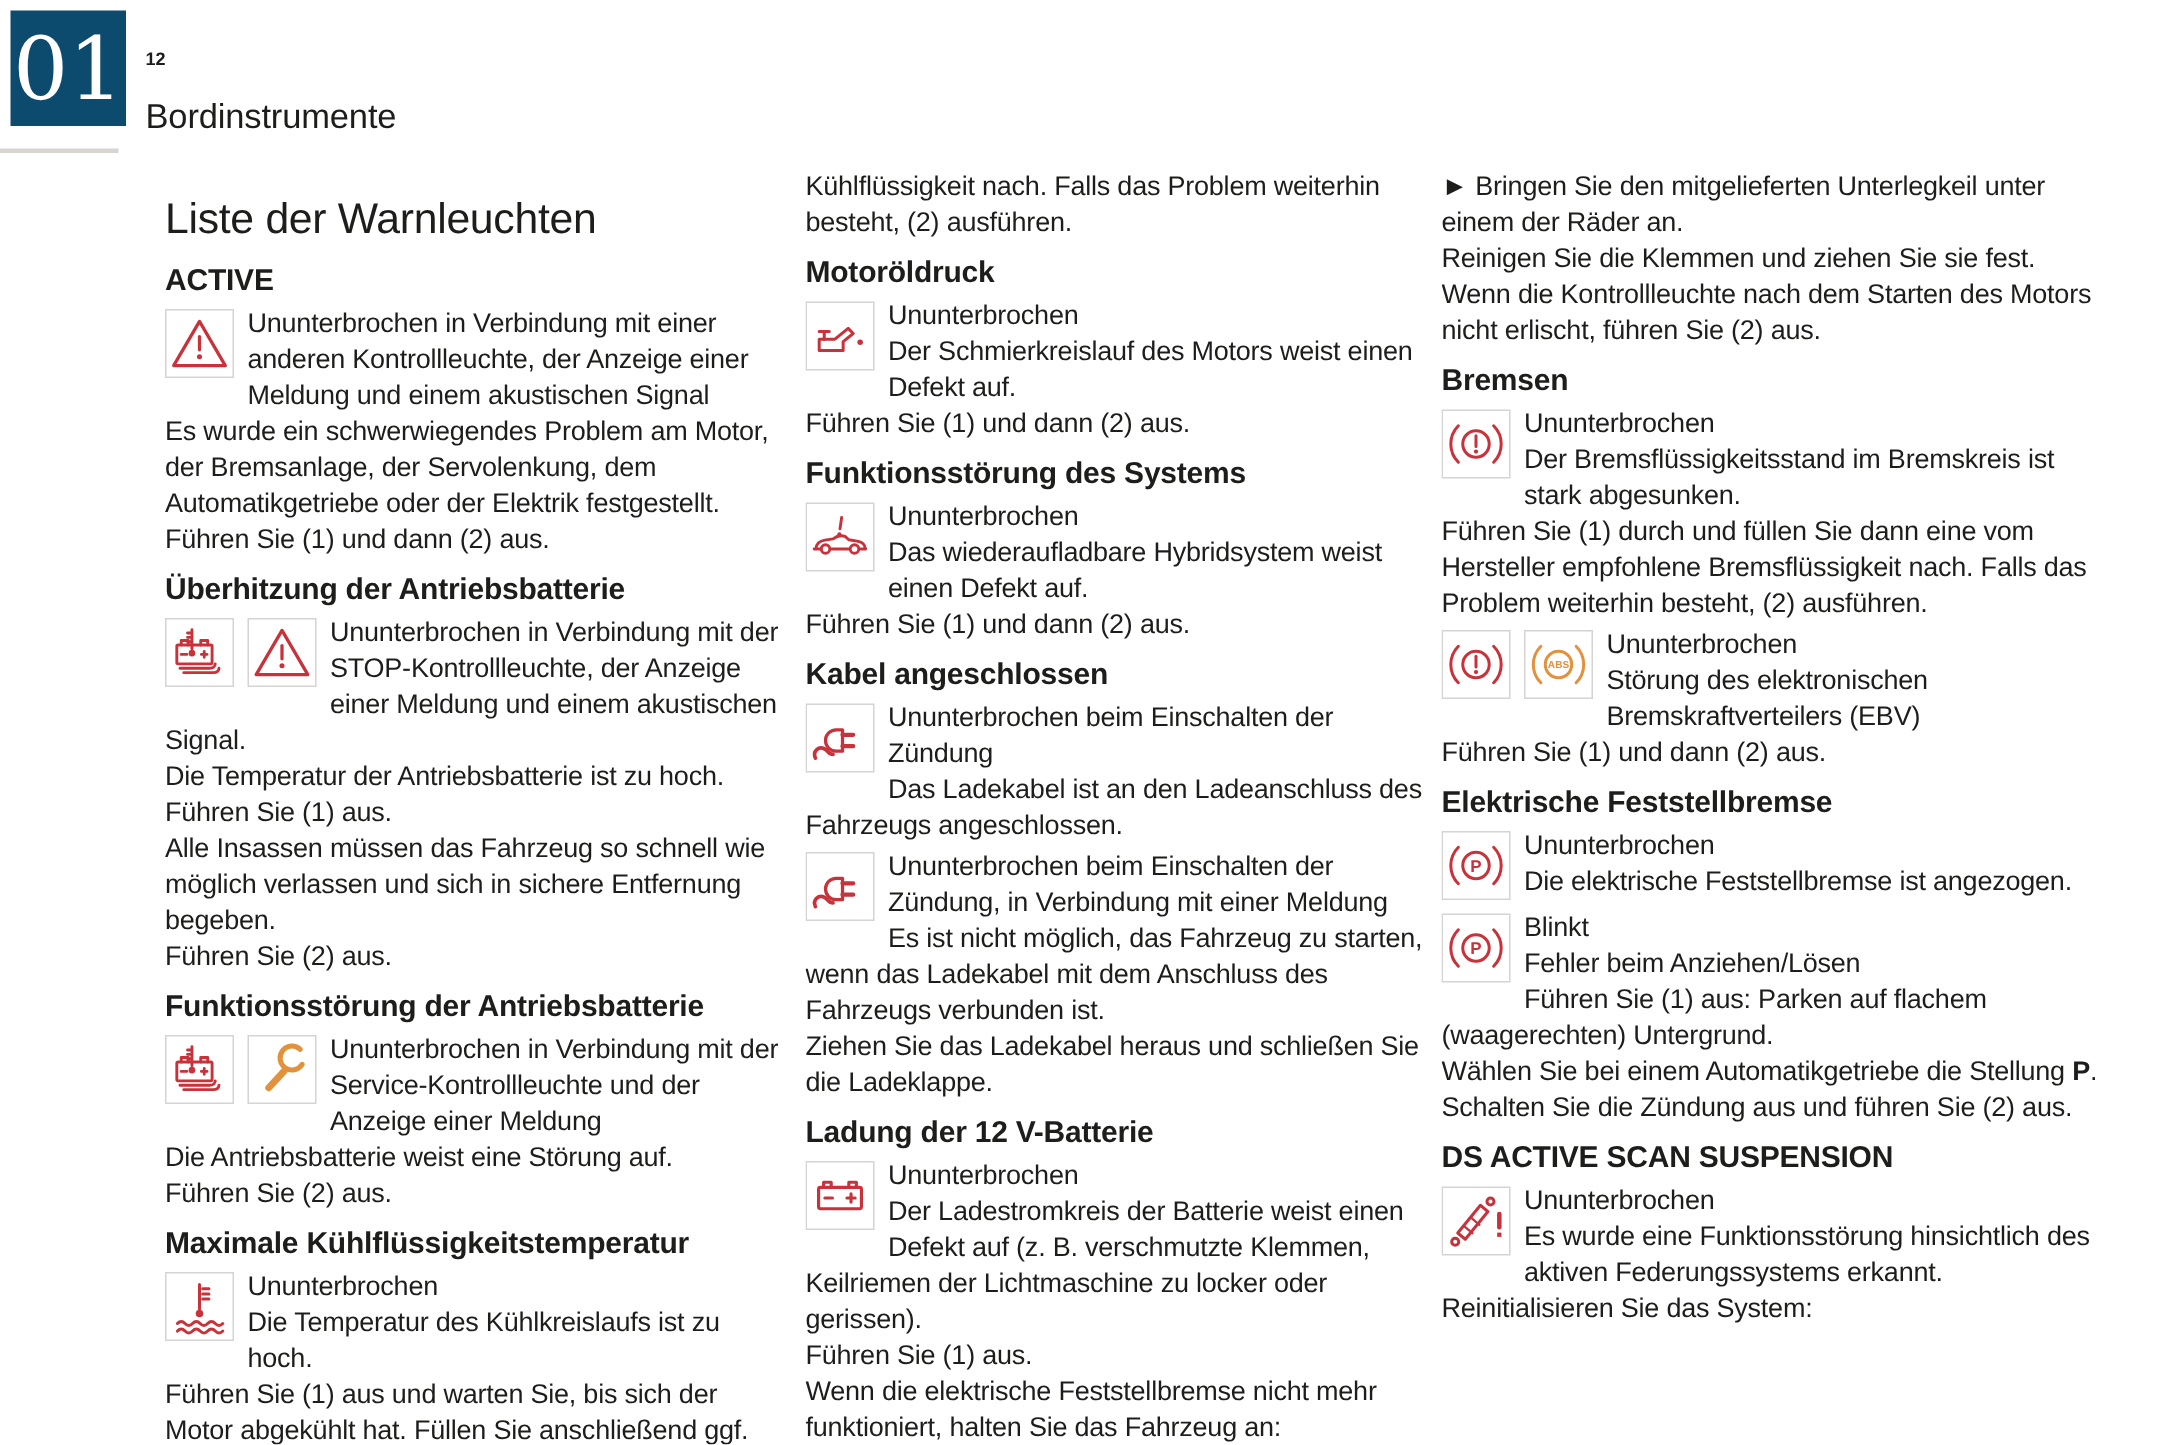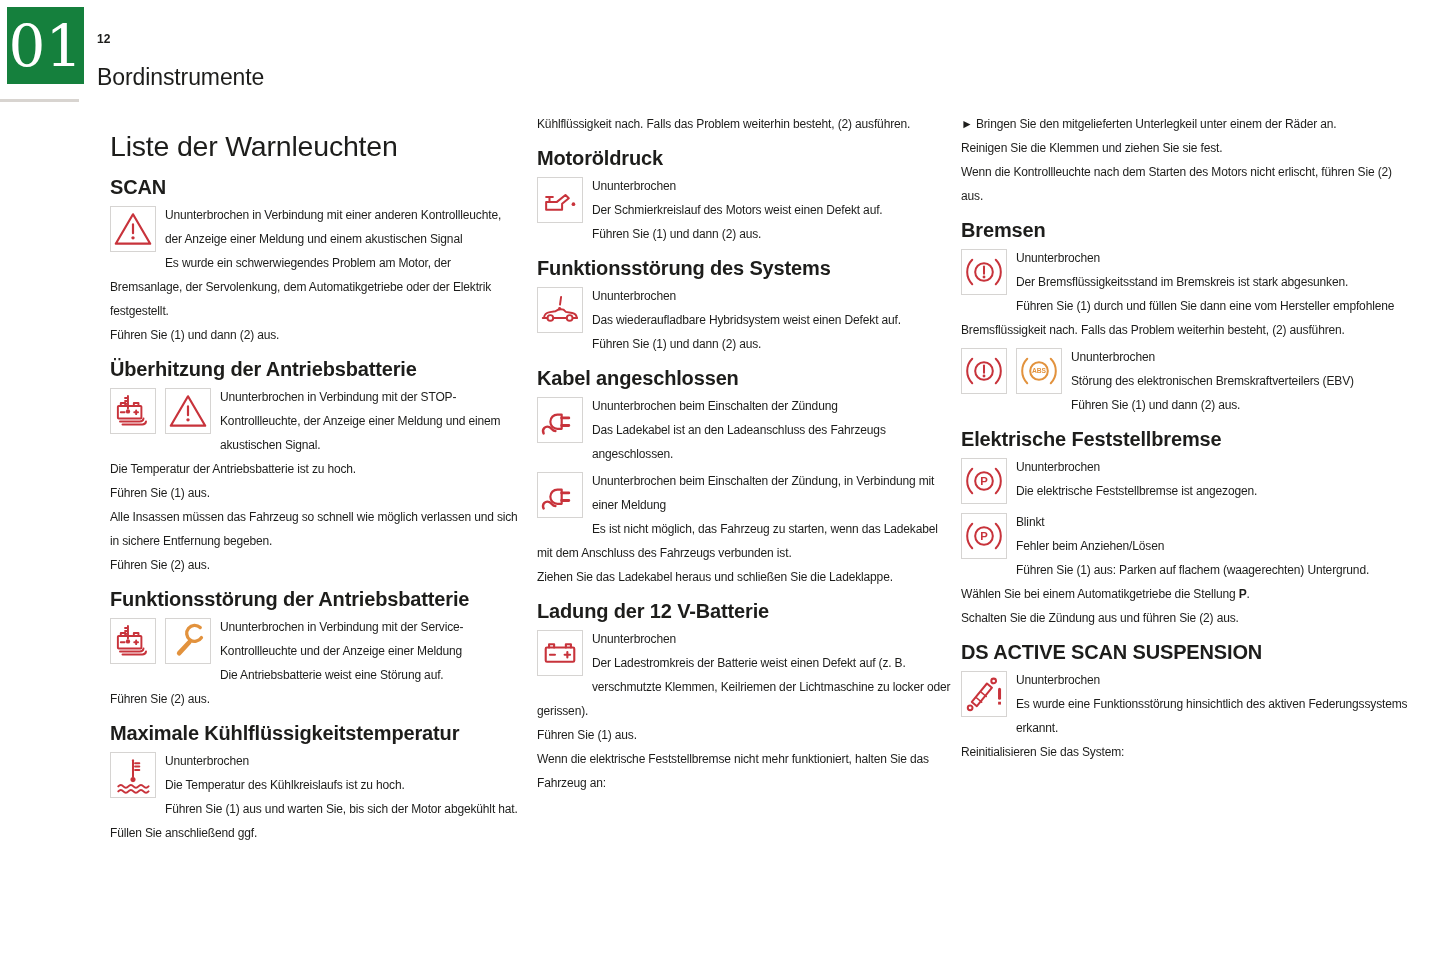--- a/index.html
+++ b/index.html
@@ -1,52 +1,52 @@
 <!DOCTYPE html>
 <html><head>
 <meta charset="utf-8">
 <style>
   html,body{margin:0;padding:0;background:#ffffff;}
   body{width:1445px;height:963px;position:relative;overflow:hidden;
        font-family:"Liberation Sans",sans-serif;color:#1d1d1b;
        -webkit-font-smoothing:antialiased;}
   .chapter-box{position:absolute;left:7px;top:7px;width:77px;height:77px;
-       background:#15803d;color:#ffffff;display:flex;align-items:center;justify-content:center;
+       background:#0c4a6e;color:#ffffff;display:flex;align-items:center;justify-content:center;
        font-family:"DejaVu Serif",serif;font-size:58px;font-weight:400;line-height:1;}
   .chapter-line{position:absolute;left:0;top:99px;width:79px;height:3px;background:#d8d4d0;}
   .page-num{position:absolute;left:97px;top:32px;font-size:12px;font-weight:bold;}
   .chapter-title{position:absolute;left:97px;top:64px;font-size:23px;letter-spacing:-0.1px;}
   .col{position:absolute;top:112px;}
   #col1{left:110px;width:409px;margin-top:17px;}
   #col2{left:537px;width:414px;}
   #col3{left:961px;width:447px;}
   .page-title{font-size:28.5px;line-height:34px;font-weight:500;margin:0 0 14px 0;letter-spacing:-0.2px;}
   .subtitle{font-size:17.5px;font-weight:bold;margin:0 0 4px 0;letter-spacing:-0.1px;}
   .sec-heading{font-size:20px;font-weight:bold;line-height:21px;margin:12px 0 5px 0;clear:both;letter-spacing:-0.15px;}
   .block{overflow:auto;margin:0 0 3px 0;}
-  .sent{font-size:12px;line-height:24px;letter-spacing:-0.15px;}
+  .sent{font-size:18px;line-height:24px;letter-spacing:-0.15px;}
   .sent.bold{font-weight:normal;}
   .sent .b{font-weight:bold;}
   .icon-box{float:left;width:46px;height:46px;box-sizing:border-box;border:1px solid #d6d4d2;
        background:#fff;margin:3px 9px 3px 0;display:flex;align-items:center;justify-content:center;}
   .icon-box svg{display:block;}
 </style>
 </head>
 <body>
 
 <div class="chapter-box">
   <span>01</span>
 </div>
 <div class="chapter-line"></div>
 <div class="page-num">12</div>
 <div class="chapter-title">Bordinstrumente</div>
 
 <div class="col" id="col1">
   <div class="page-title">Liste der Warnleuchten</div>
-<div class="sec-heading">SCAN</div>
+<div class="sec-heading">ACTIVE</div>
     <div class="block">
       <span class="icon-box">
         <svg width="42" height="42" viewBox="0 0 50 50" fill="none" stroke="#c8333b" stroke-width="2.6" stroke-linecap="round" stroke-linejoin="round">
    <path d="M25 7.5 L45.5 42.5 H4.5 Z"></path>
           <path d="M25 19.5 V30"></path>
           <circle cx="25" cy="35.5" r="2" fill="#c8333b" stroke="none"></circle>
         </svg>
       </span>
       <div class="sent">Ununterbrochen in Verbindung mit einer anderen Kontrollleuchte, der Anzeige einer Meldung und einem akustischen Signal</div>
       <div class="sent">Es wurde ein schwerwiegendes Problem am Motor, der Bremsanlage, der Servolenkung, dem Automatikgetriebe oder der Elektrik festgestellt.</div>

